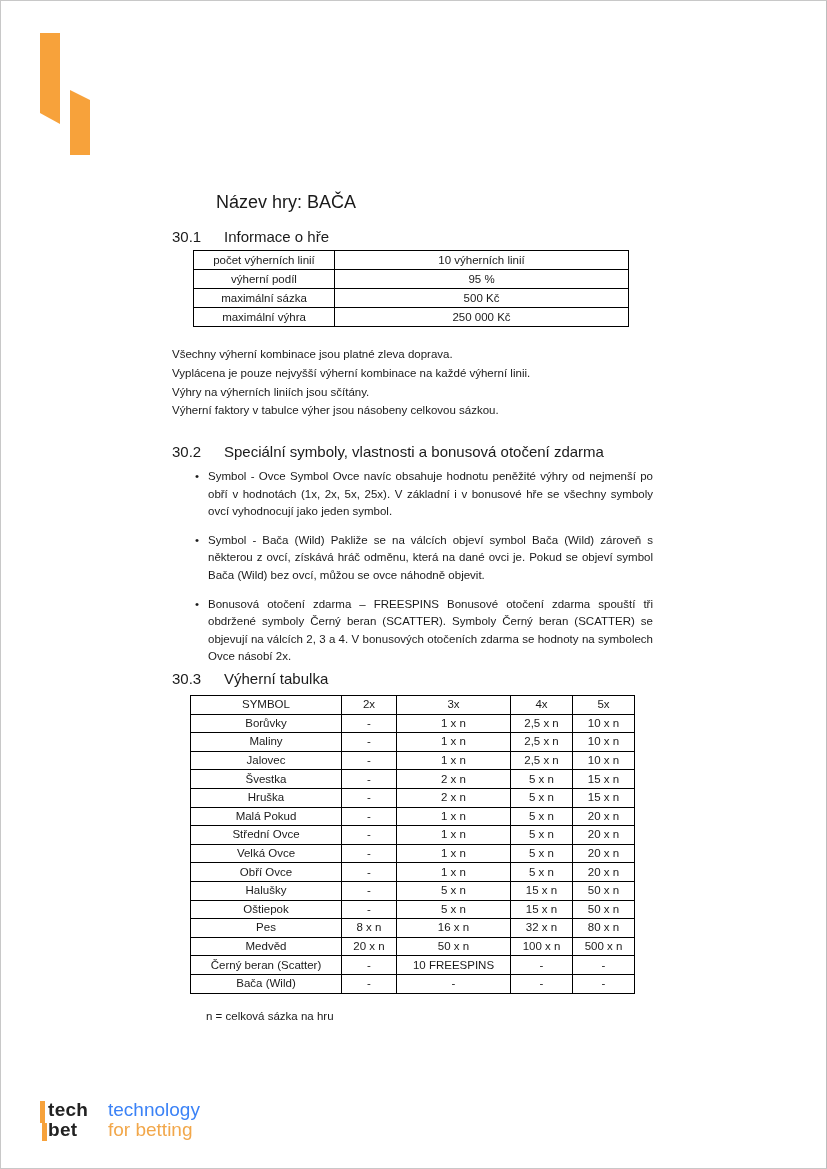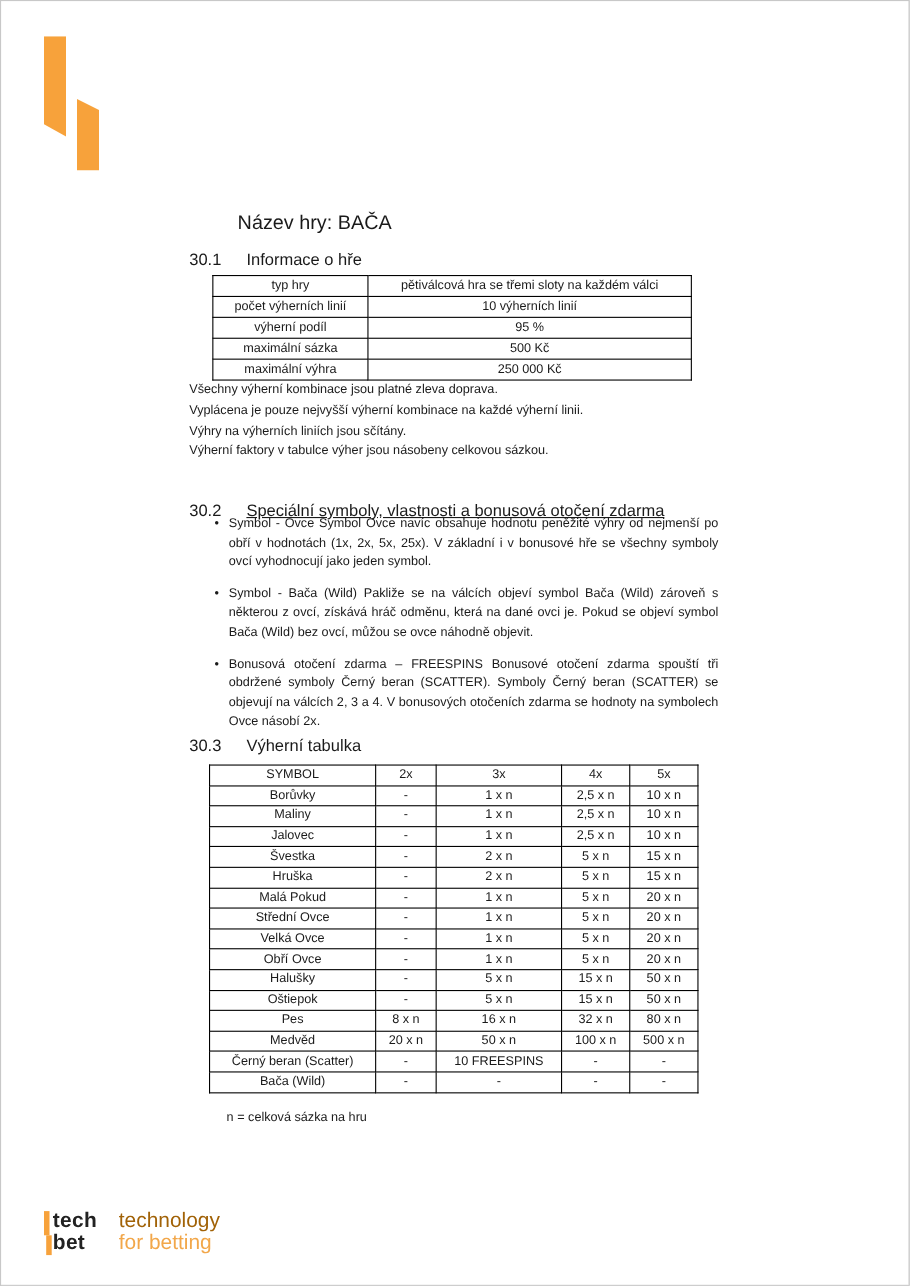--- a/index.html
+++ b/index.html
@@ -21,45 +21,41 @@
   ul.bullets li .dot { position:absolute; left:2px; top:0; }
   table.pay { position:absolute; left:190px; top:695px; border-collapse:collapse; font-size:11.5px; }
   table.pay td { border:1px solid #000; height:17.6px; padding:0; text-align:center; line-height:17px; }
   .c-sym { width:150px; } .c-2x { width:54px; } .c-3x { width:113px; } .c-4x { width:61px;margin-left:18px; } .c-5x { width:61px; }
   .note { position:absolute; left:194px; top:1010px; font-size:11.5px;padding-left:12px; }
   .brand { position:absolute; left:40px; top:1099px; width:200px; height:46px; }
   .brand .bar1 { position:absolute; left:0; top:2px; width:5px; height:22px; background:#f7a23b; }
   .brand .bar2 { position:absolute; left:2px; top:24px; width:5px; height:18px; background:#f7a23b; }
   .brand .tech { position:absolute; left:8px; top:0; font-size:19px; font-weight:bold; color:#222; letter-spacing:0.3px; }
   .brand .bet  { position:absolute; left:8px; top:20px; font-size:19px; font-weight:bold; color:#222; letter-spacing:0.3px; }
-  .brand .tag1 { position:absolute; left:68px; top:0; font-size:19px; color:#a16207; }
+  .brand .tag1 { position:absolute; left:68px; top:0; font-size:19px; color:#3b82f6; }
   .brand .tag2 { position:absolute; left:68px; top:20px; font-size:19px; color:#f2a74a; }
 </style>
 </head>
 <body>
 
 <div class="page-border"></div>
 
 <svg class="logo-top" viewBox="0 0 52 122">
   <polygon points="0,0 20,0 20,91 0,80" fill="#F7A23B"></polygon>
   <polygon points="30,57 50,67 50,122 30,122" fill="#F7A23B"></polygon>
 </svg>
 
 <h1 class="title">Název hry: BAČA</h1>
 
 <h2 class="sec-head" style="left:172px; top:228px;">
   <span class="num">30.1</span><span>Informace o hře</span>
 </h2>
 
 <table class="info">
   <tbody id="info-body">
-      <tr>
-        <td class="c1">typ hry</td>
-        <td class="c2">pětiválcová hra se třemi sloty na každém válci</td>
-      </tr>
       <tr>
         <td class="c1">počet výherních linií</td>
         <td class="c2">10 výherních linií</td>
       </tr>
       <tr>
         <td class="c1">výherní podíl</td>
         <td class="c2">95 %</td>
       </tr>
       <tr>
         <td class="c1">maximální sázka</td>
@@ -72,21 +68,21 @@
     </tbody>
 </table>
 
 <div class="rules">
   <div>Všechny výherní kombinace jsou platné zleva doprava.</div>
   <div>Vyplácena je pouze nejvyšší výherní kombinace na každé výherní linii.</div>
   <div>Výhry na výherních liniích jsou sčítány.</div>
   <div>Výherní faktory v tabulce výher jsou násobeny celkovou sázkou.</div>
 </div>
 
-<h2 class="sec-head" style="left:172px; top:456px;text-decoration:underline;">
+<h2 class="sec-head" style="left:172px; top:443px;">
   <span class="num">30.2</span><span>Speciální symboly, vlastnosti a bonusová otočení zdarma</span>
 </h2>
 
 <ul class="bullets">
   <li><span class="dot">•</span><span>Symbol - Ovce Symbol Ovce navíc obsahuje hodnotu peněžité výhry od nejmenší po obří v hodnotách (1x, 2x, 5x, 25x). V základní i v bonusové hře se všechny symboly ovcí vyhodnocují jako jeden symbol.</span></li>
   <li><span class="dot">•</span><span>Symbol - Bača (Wild) Pakliže se na válcích objeví symbol Bača (Wild) zároveň s některou z ovcí, získává hráč odměnu, která na dané ovci je. Pokud se objeví symbol Bača (Wild) bez ovcí, můžou se ovce náhodně objevit.</span></li>
   <li style="margin-bottom:0"><span class="dot">•</span><span>Bonusová otočení zdarma – FREESPINS Bonusové otočení zdarma spouští tři obdržené symboly Černý beran (SCATTER). Symboly Černý beran (SCATTER) se objevují na válcích 2, 3 a 4. V bonusových otočeních zdarma se hodnoty na symbolech Ovce násobí 2x.</span></li>
 </ul>
 
 <h2 class="sec-head" style="left:172px; top:670px;">

